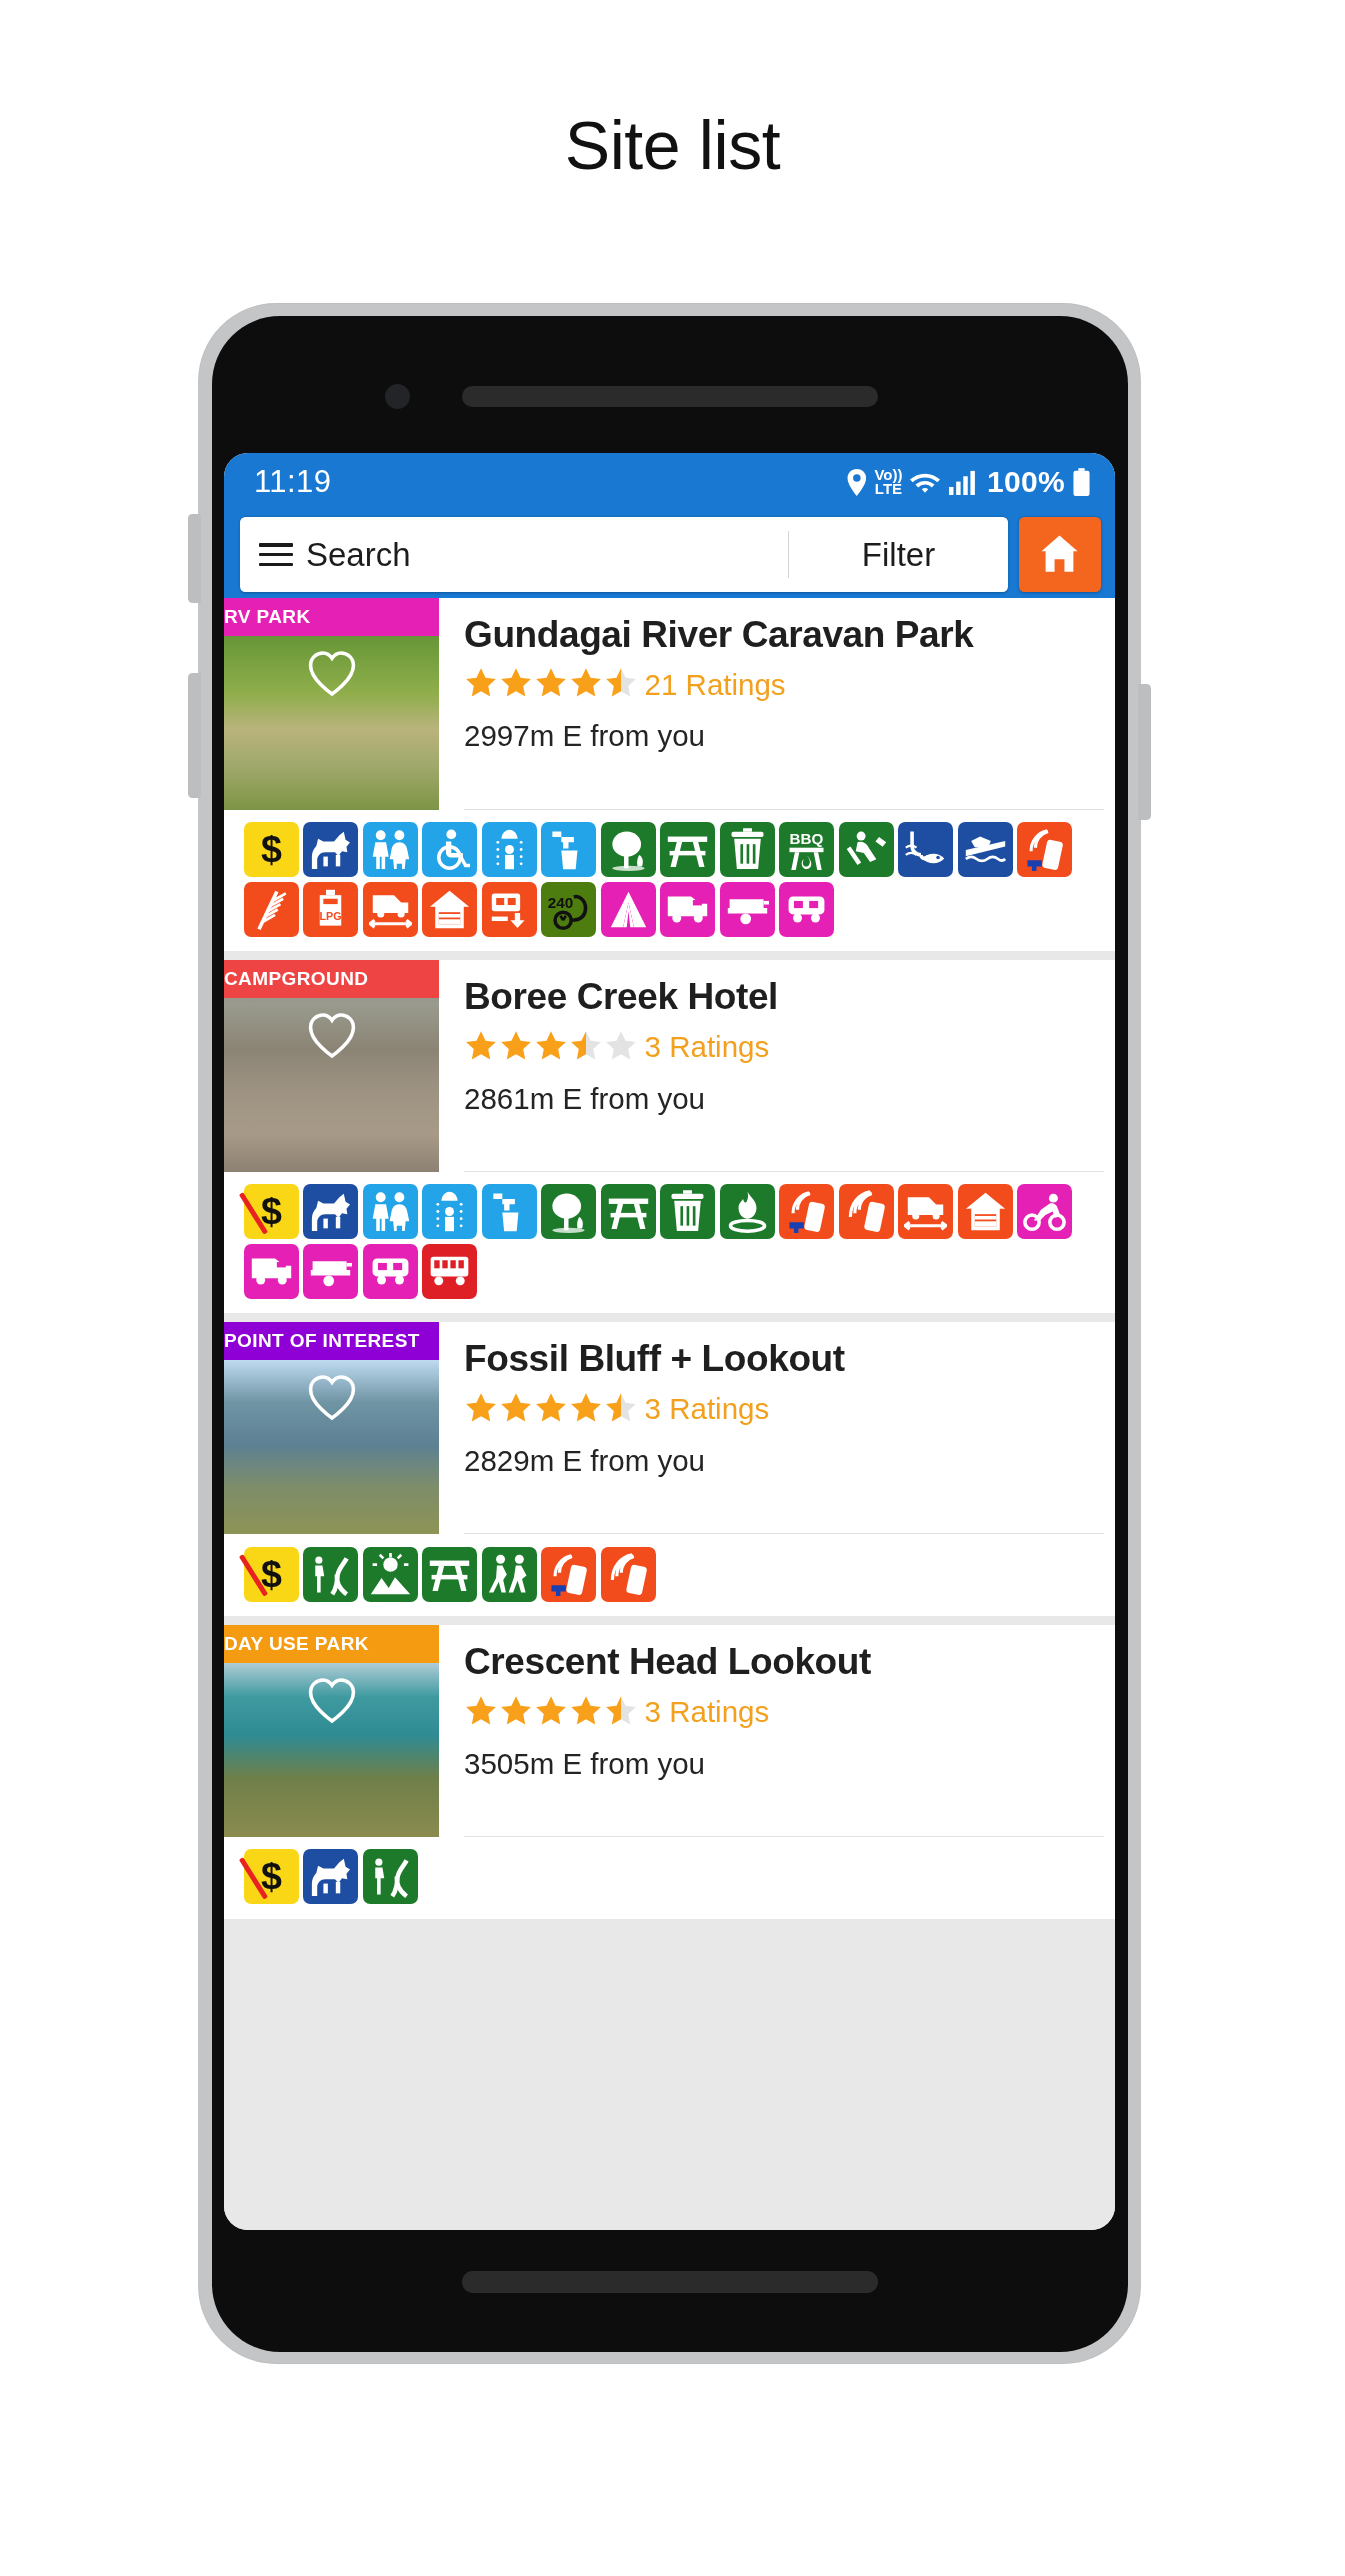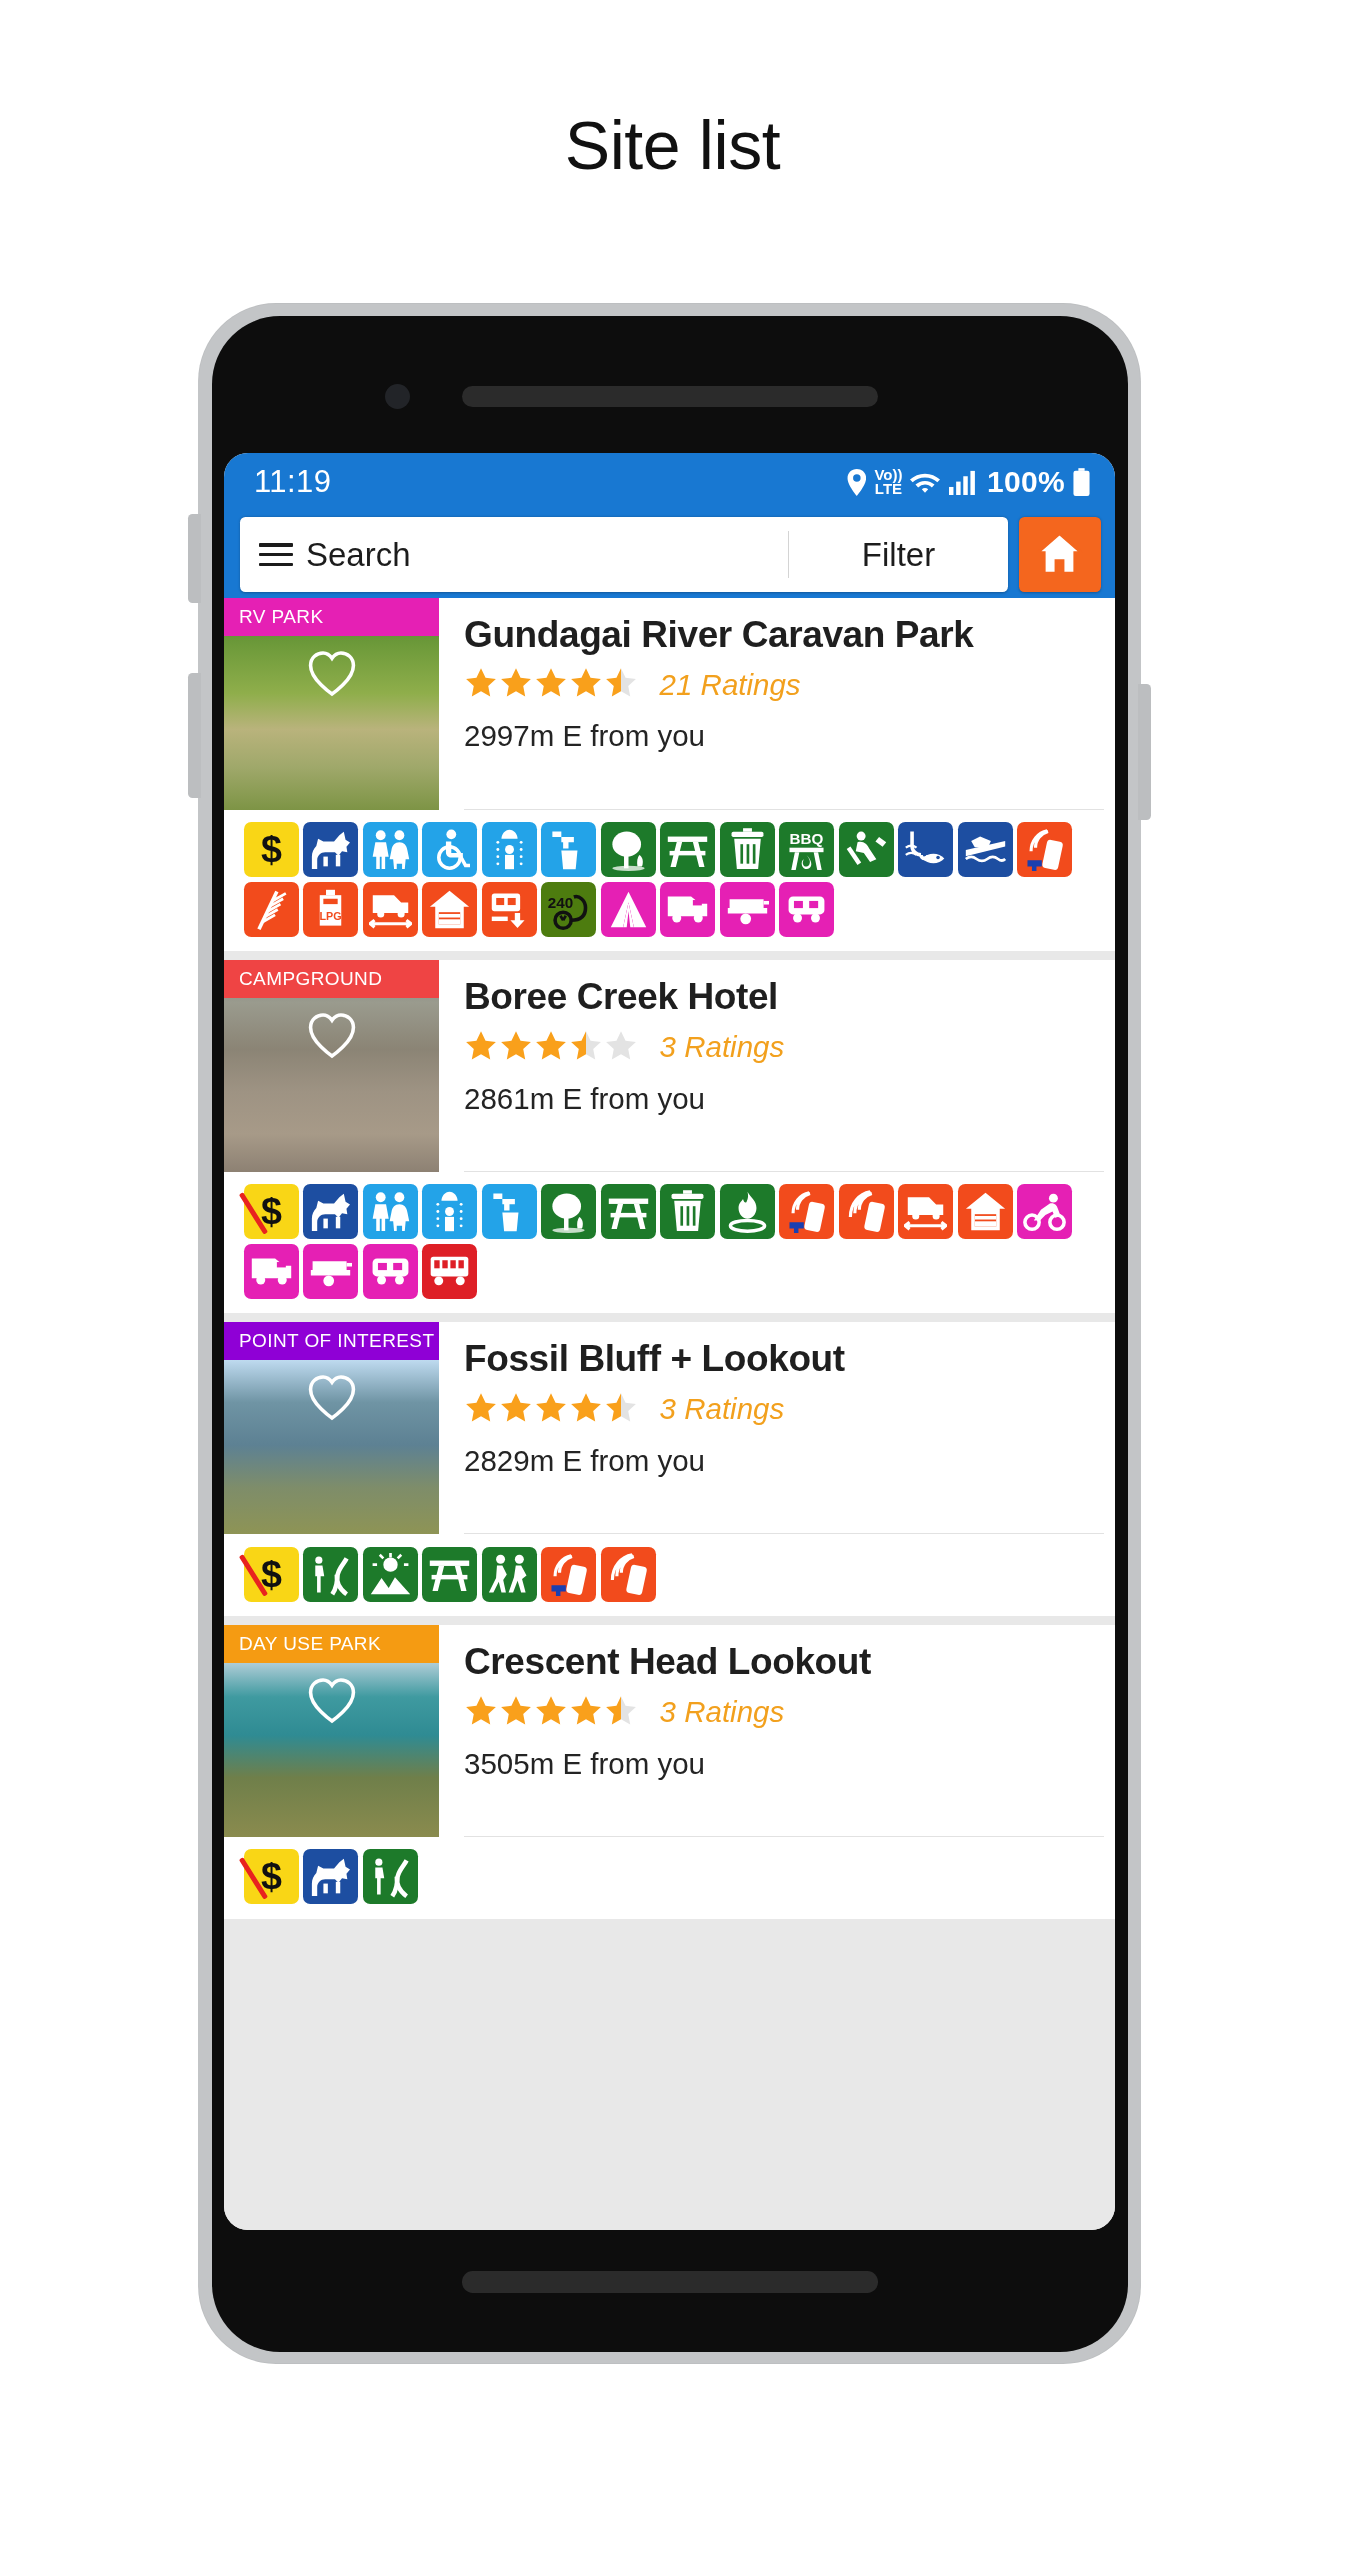--- a/index.html
+++ b/index.html
@@ -153,23 +153,23 @@
     position:relative;
     width:215px;
     min-height:212px;
     flex-shrink:0;
     overflow:hidden;
   }
   .badge{
     position:absolute; top:0; left:0; width:100%;
     color:#ffffff;
     font-size:19px;
-    font-weight:400;
+    font-weight:700;
     letter-spacing:0.4px;
-    padding:8px 0 8px 15px;
+    padding:8px 0 8px 0;
     z-index:3;
   }
   .heart{
     position:absolute; top:52px; left:50%;
     transform:translateX(-50%);
     z-index:4;
   }
   .photo{ position:absolute; inset:0; }
 
   .card-info{
@@ -178,21 +178,21 @@
     position:relative;
   }
   .site-name{
     font-size:37px;
     font-weight:700;
     color:#1f1f1f;
     letter-spacing:-0.4px;
     margin-bottom:10.7px;
   }
   .rating-row{
-    display:flex; align-items:center; gap:22px; margin-bottom:16px;font-style:italic;
+    display:flex; align-items:center; gap:7px; margin-bottom:16px;
   }
   .stars{ display:flex; gap:0.9px; }
   .ratings-count{ font-size:29.5px; color:#f2a01d; }
   .distance{ font-size:29.5px; color:#242424; }
   .card-sep{
     position:absolute; left:25px; right:10.7px; bottom:0;
     height:0.9px; background:#e2e2e2;
   }
 
   

